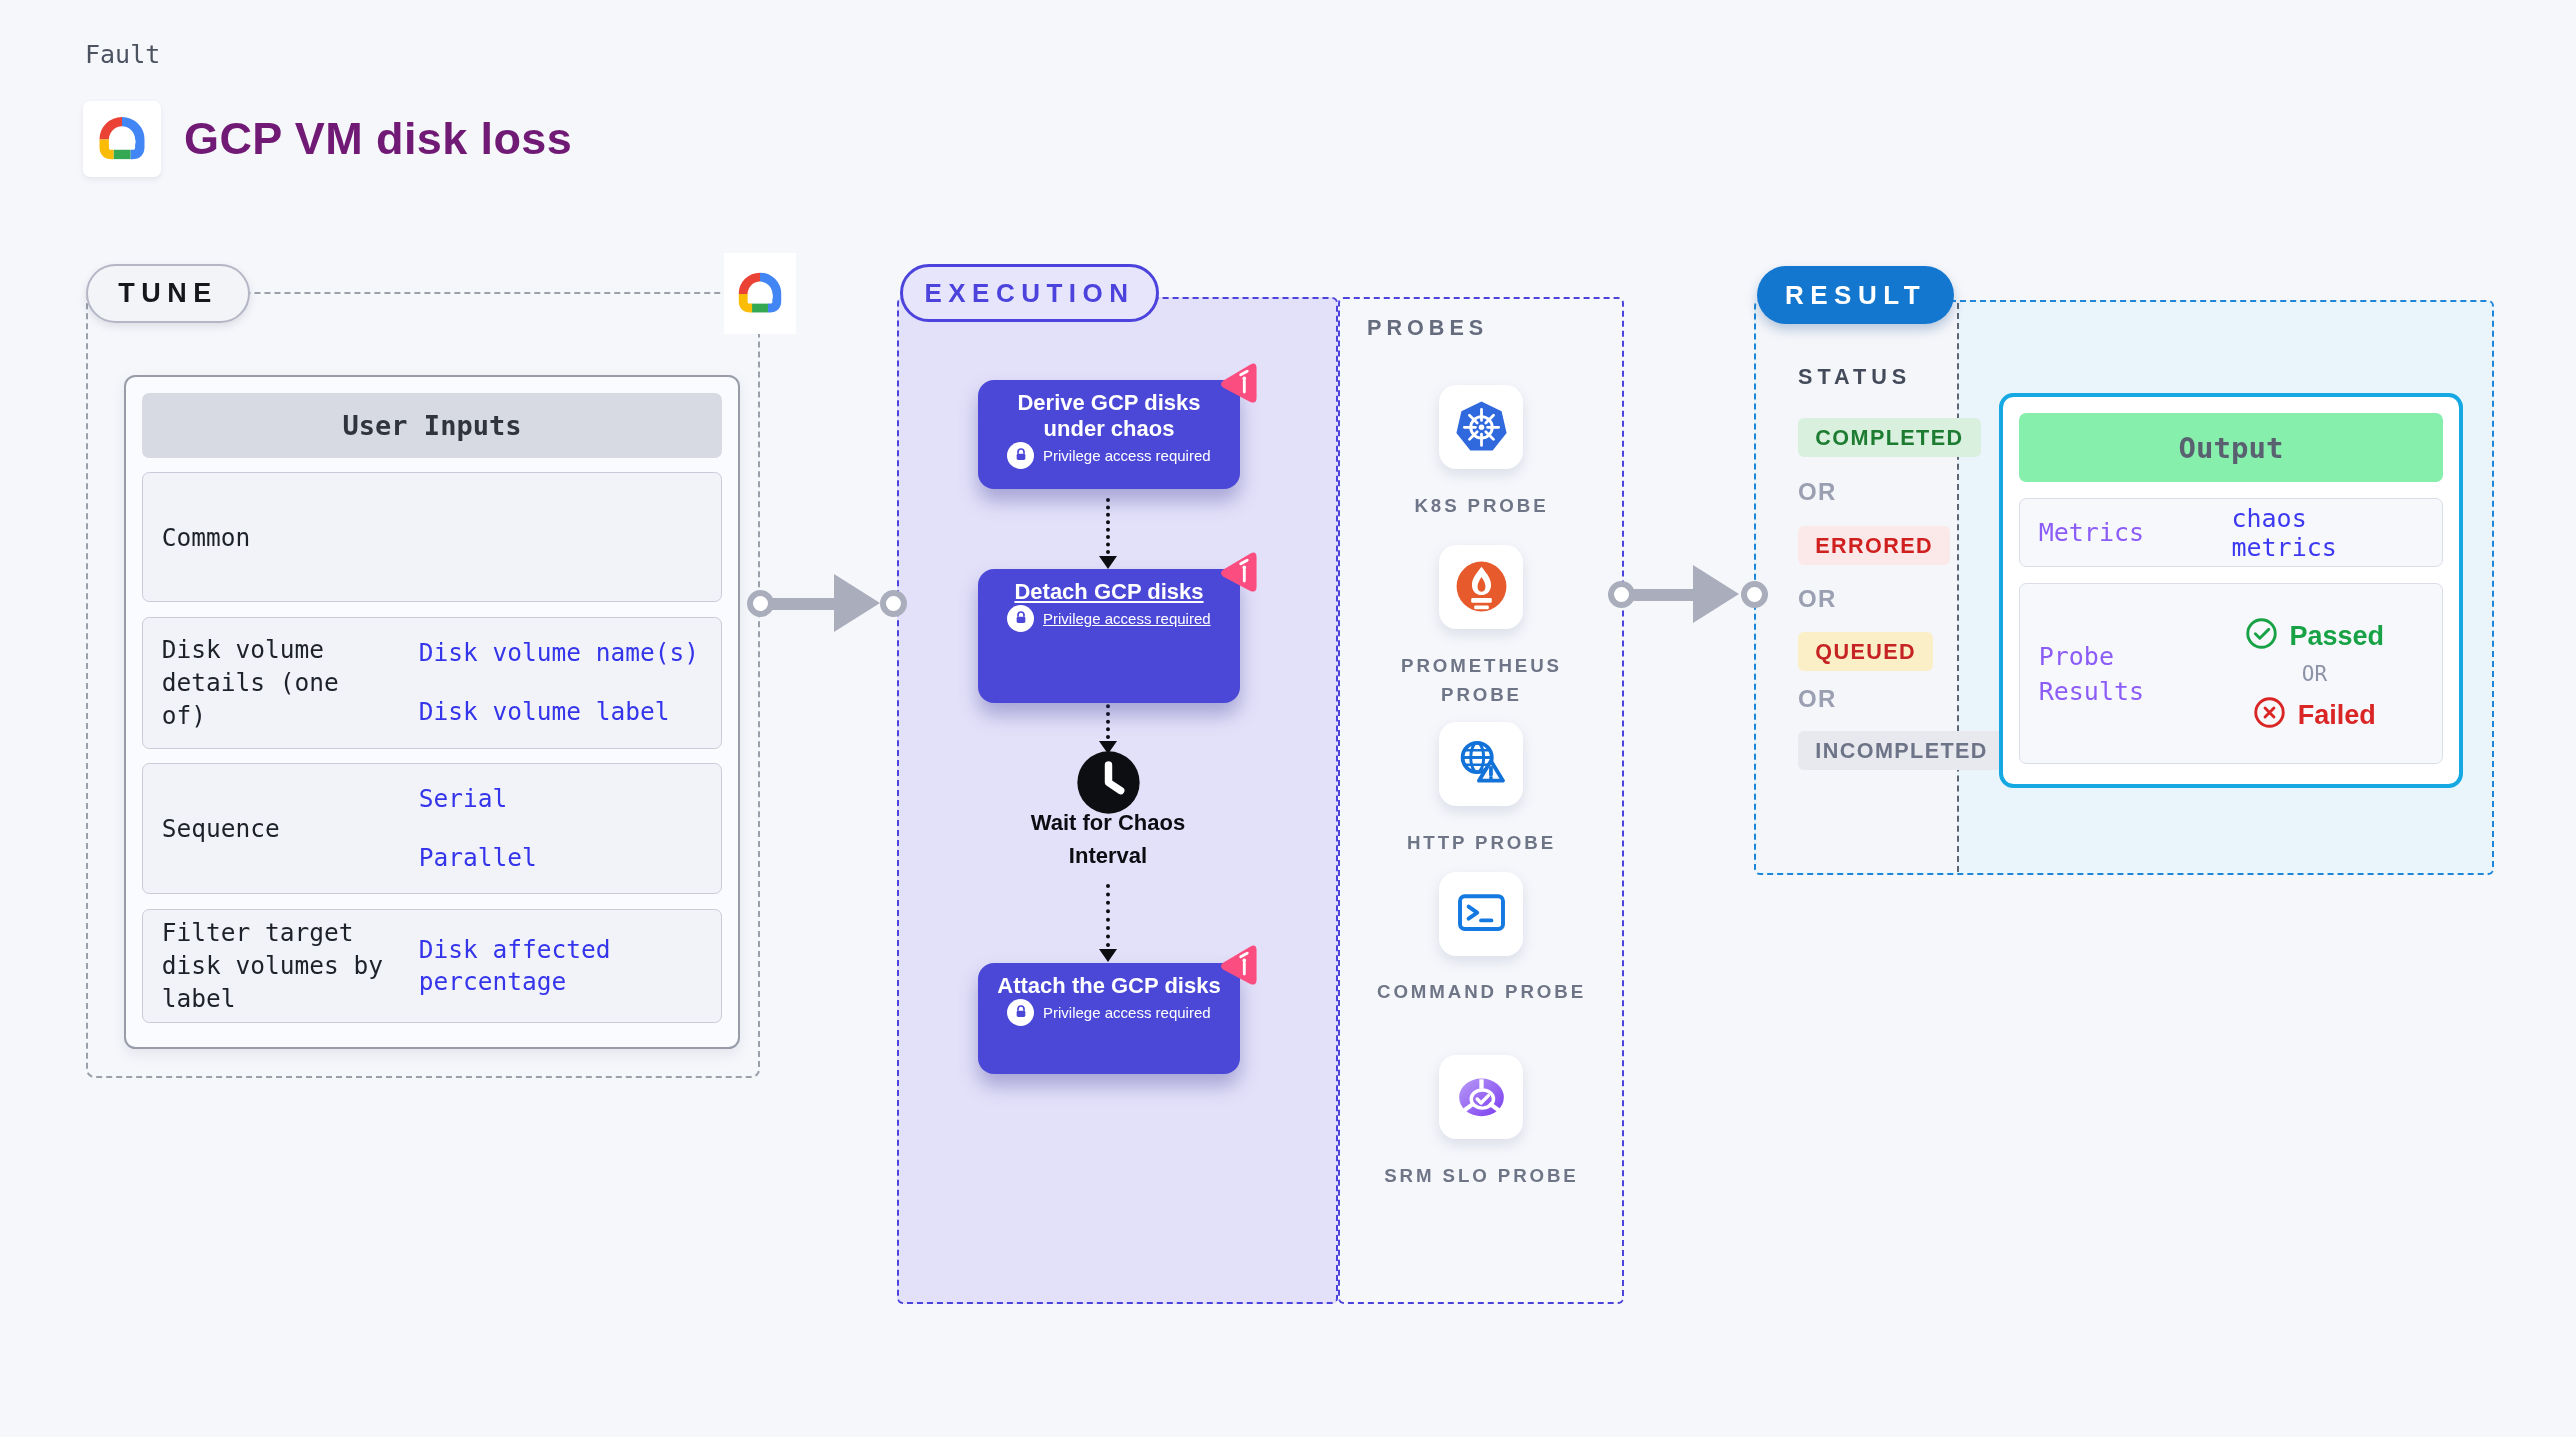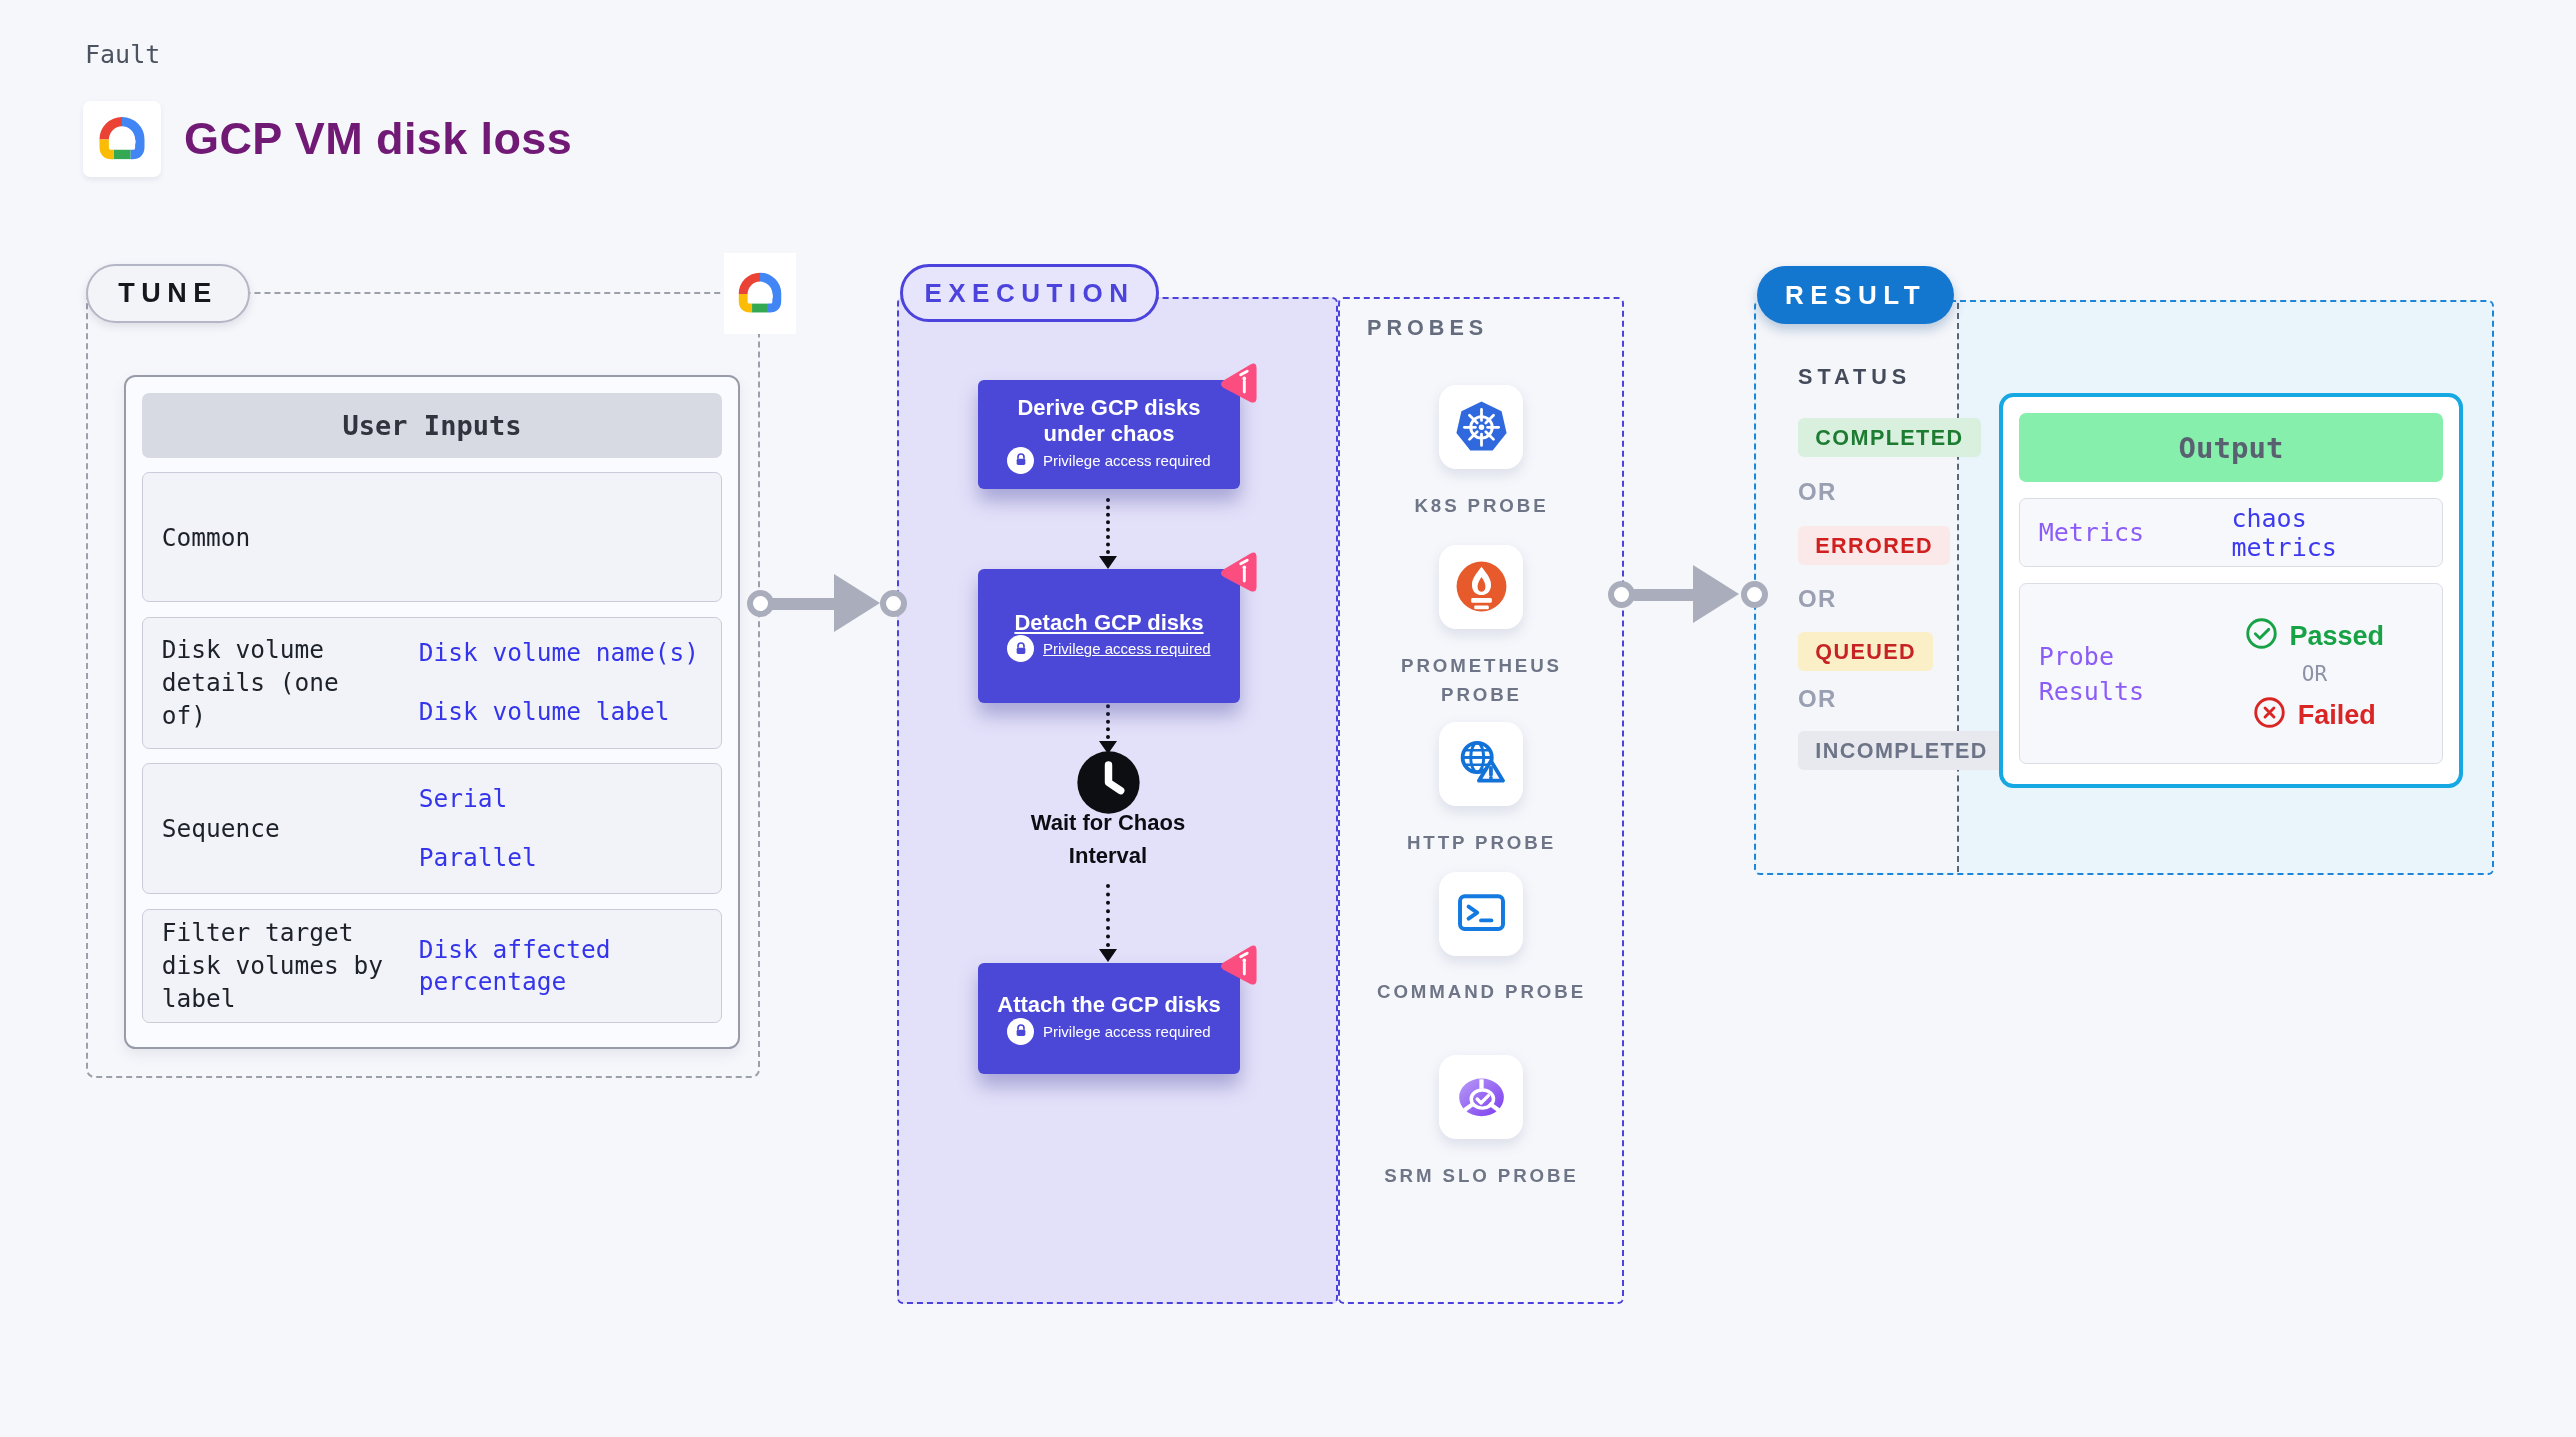--- a/index.html
+++ b/index.html
@@ -41,22 +41,22 @@
   .arrowline{background:#a9adbc;height:11.5px;border-radius:5.8px;}
   .arrowhead{width:0;height:0;border-left:46px solid #a9adbc;border-top:29.5px solid transparent;
              border-bottom:29.5px solid transparent;}
   .ring{width:27px;height:27px;border-radius:50%;background:#fff;border:6.5px solid #a9adbc;z-index:2;}
 
   
   .exec-panel{left:897px;top:297px;width:441px;height:1007px;background:#e3e1f9;
               border:2.9px dashed #4c43dc;border-radius:5.8px;}
   .exec-pill{left:900px;top:264px;width:259px;height:58px;background:#e7e5fb;border:3.6px solid #4c43dc;
              font-size:26px;color:#4c43dc;}
-  .step{left:978px;width:262px;background:#4b48d8;border-radius:6px;color:#fff;display:flex;
-        flex-direction:column;align-items:center;justify-content:center;padding:10px 13px;
+  .step{left:978px;width:262px;background:#4b48d8;border-radius:16px;color:#fff;display:flex;
+        flex-direction:column;align-items:center;justify-content:flex-start;padding:10px 13px;
         box-shadow:0 11.5px 18.7px rgba(55,52,150,.35);z-index:2;}
   .step-title{font-size:22px;font-weight:700;text-align:center;line-height:1.18;}
   .lock-row{display:flex;align-items:center;gap:8.6px;}
   .lock-circle{width:27px;height:27px;background:#fff;border-radius:50%;display:flex;
                align-items:center;justify-content:center;}
   .lock-text{font-size:15px;font-weight:500;color:#fff;}
   .litmus{width:46px;height:46px;z-index:3;}
   .vdots{width:0;border-left:4.3px dotted #0c0d11;left:1106px;}
   .vhead{width:0;height:0;border-left:9.4px solid transparent;border-right:9.4px solid transparent;
          border-top:13.7px solid #0c0d11;left:1099px;}

